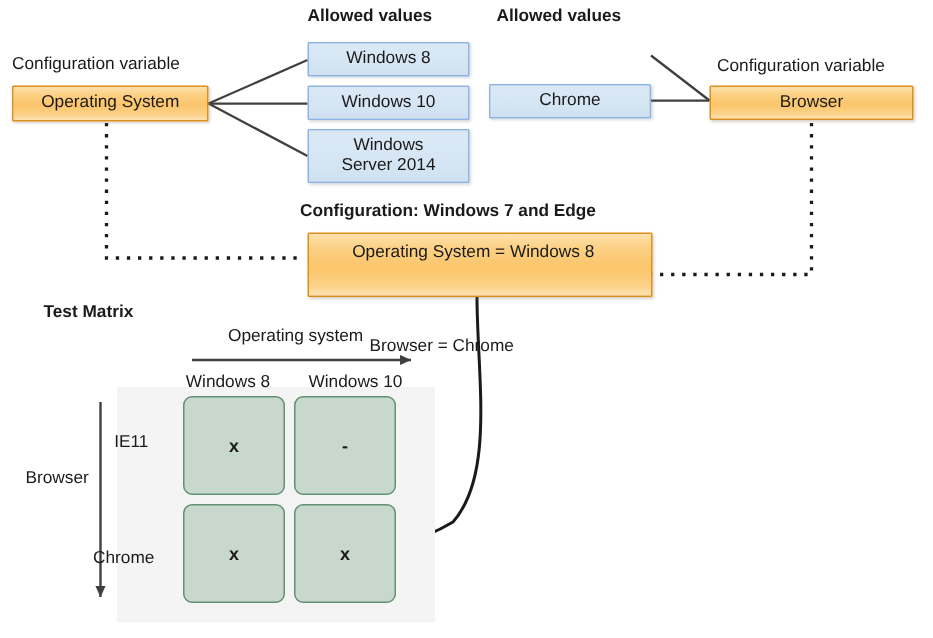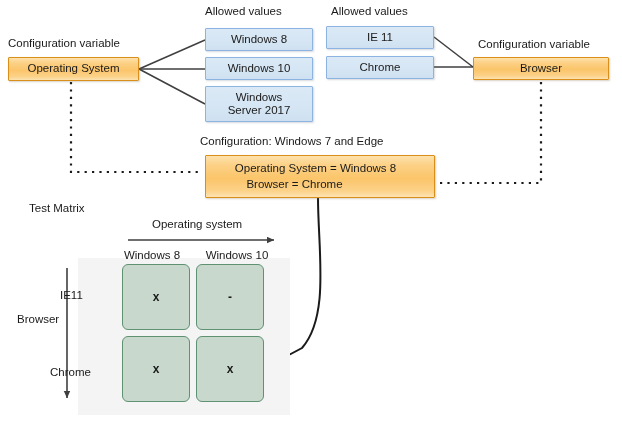--- a/index.html
+++ b/index.html
@@ -22,21 +22,21 @@
   }
 
   
   .lbl{
     position:absolute;
     font-size:11.5px;
     color:#1a1a1a;
     white-space:nowrap;
     line-height:1;
   }
-  .lbl-bold{ font-weight:normal; }
+  .lbl-bold{ font-weight:bold; }
 
   
   .box{
     position:absolute;
     box-sizing:border-box;
     display:flex;
     align-items:center;
     justify-content:center;
     text-align:center;
     font-size:11.5px;
@@ -58,21 +58,21 @@
   .box-config{
     display:block;
     padding:5px 10px 6px 1px;
     text-align:center;
   }
   .box-config .cfg-line{
     font-size:11.5px;
     line-height:1.35;
     white-space:nowrap;
   }
-  .cfg-line-2{ padding-right:42px; }
+  .cfg-line-2{ padding-right:42px;margin-top:47px; }
 
   
   #matrix-backdrop{
     position:absolute;
     background:#f4f4f4;
   }
   .cell{
     position:absolute;
     box-sizing:border-box;
     background:#c8d8cc;
@@ -90,21 +90,21 @@
     font-size:11.5px;
     color:#1a1a1a;
     white-space:nowrap;
     text-align:center;
   }
   .row-head{
     position:absolute;
     font-size:11.5px;
     color:#1a1a1a;
     white-space:nowrap;
-    text-align:left;
+    text-align:center;
   }
 </style>
 </head>
 <body>
 
 <div id="canvas">
 
   <svg id="svg-layer" viewBox="0 0 622 425" xmlns="http://www.w3.org/2000/svg">
     <defs>
       <marker id="arrow-plain" markerWidth="9" markerHeight="9" refX="7.4" refY="3.4" orient="auto" markerUnits="userSpaceOnUse">
@@ -154,28 +154,25 @@
   <div class="box box-blue" style="left:205px; top:28px; width:108px; height:23px;">
     <span>Windows 8</span>
   </div>
 
   <div class="box box-blue" style="left:205px; top:57px; width:108px; height:23px;">
     <span>Windows 10</span>
   </div>
 
   <div class="box box-blue" style="left:205px; top:86px; width:108px; height:36px;">
     <span style="white-space:pre-line;">Windows
-Server 2017</span>
+Server 2014</span>
   </div>
 
   <div class="lbl lbl-bold" style="left:331px; top:6px;">Allowed values</div>
 
-  <div class="box box-blue" style="left:326px; top:26px; width:108px; height:23px;">
-    <span>IE 11</span>
-  </div>
 
   <div class="box box-blue" style="left:326px; top:56px; width:108px; height:23px;">
     <span>Chrome</span>
   </div>
 
   <div class="lbl" style="left:478px; top:39px;">Configuration variable</div>
 
   <div class="box box-orange" style="left:473px; top:57px; width:136px; height:23px;">
     <span>Browser</span>
   </div>

